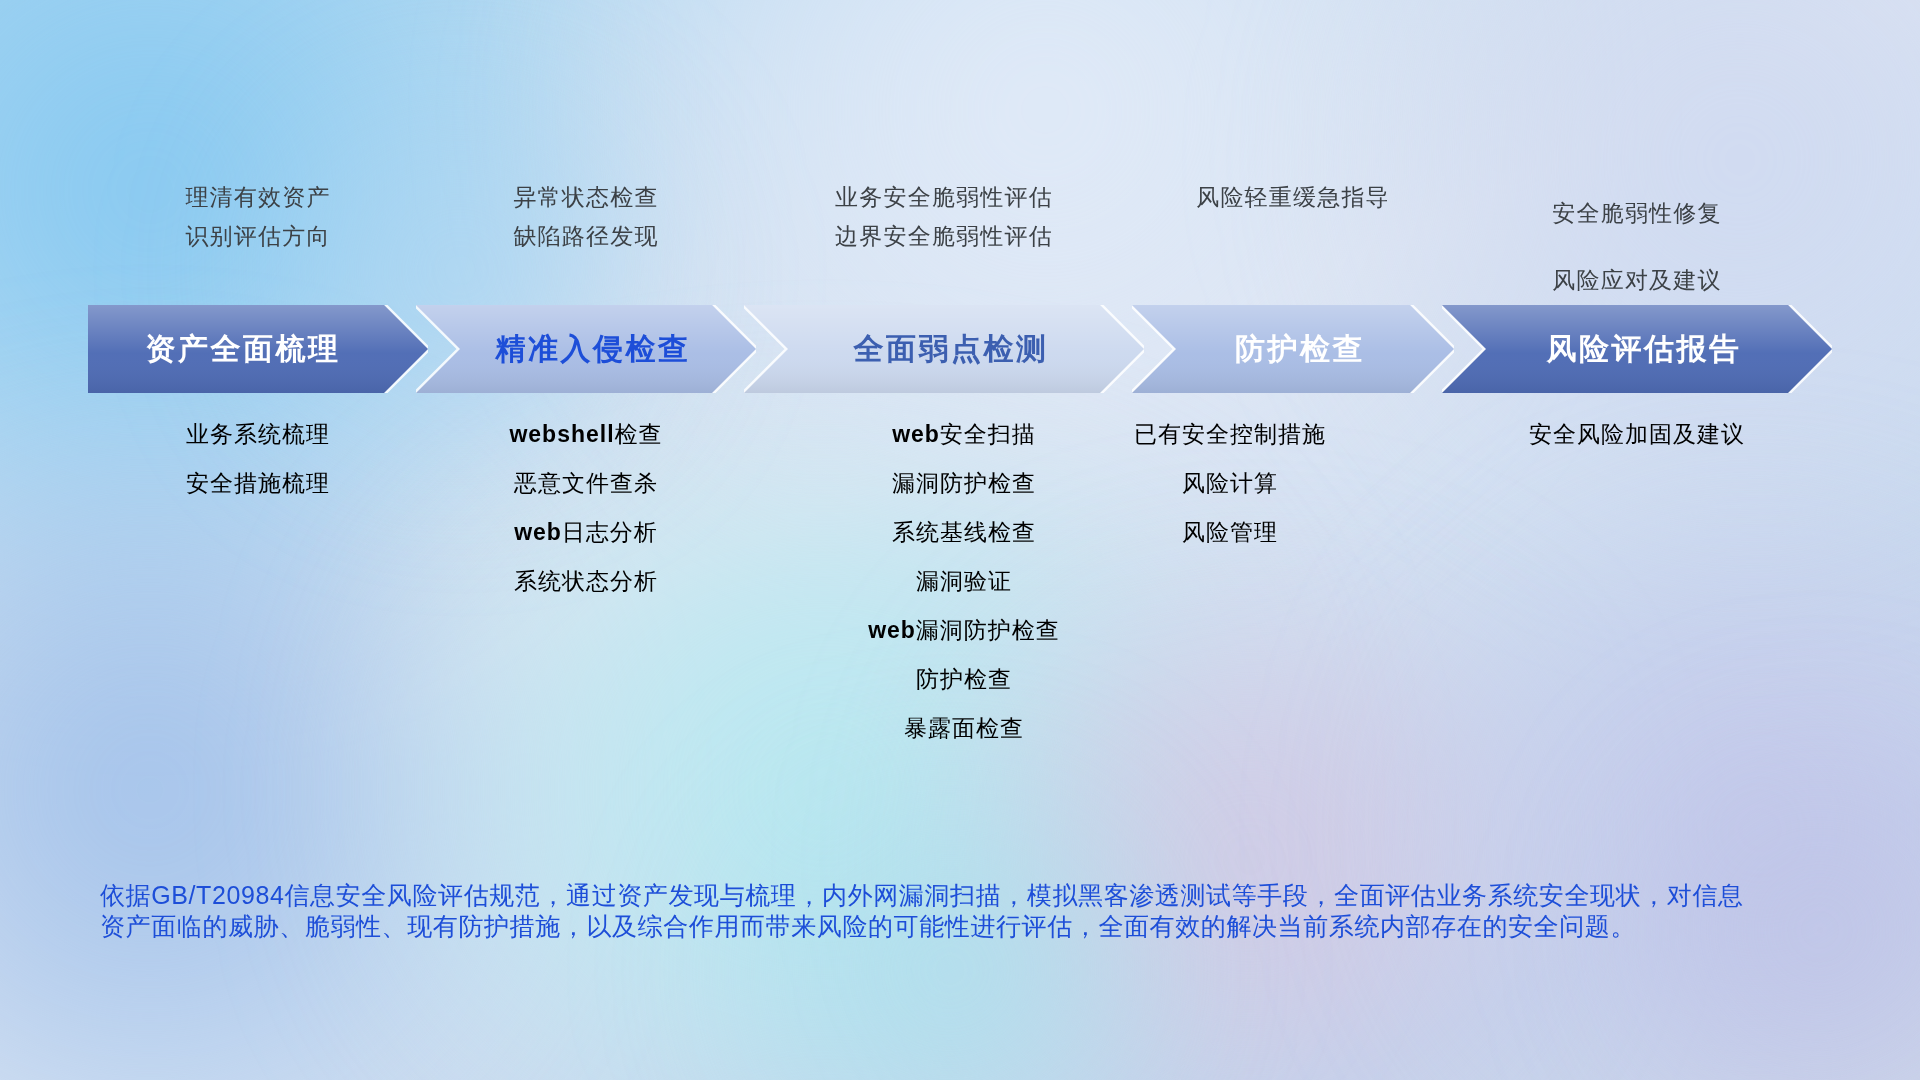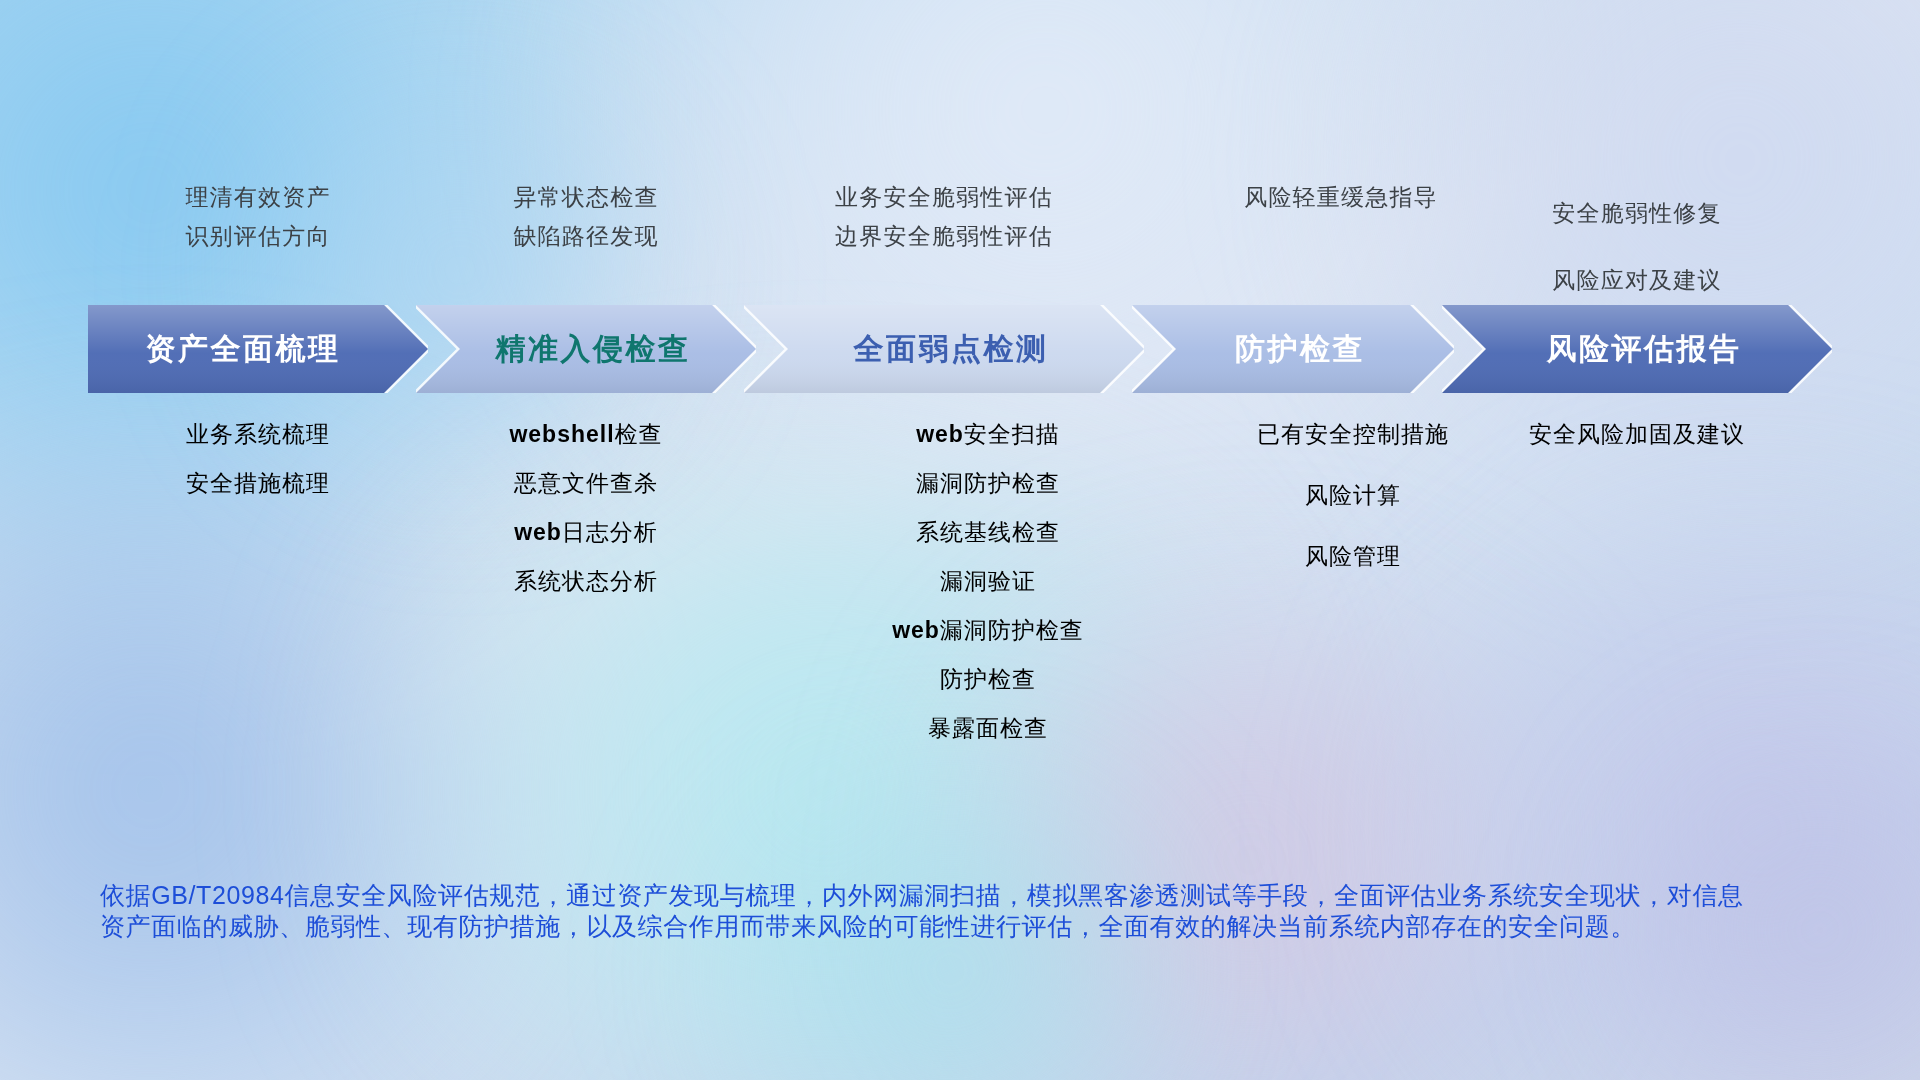--- a/index.html
+++ b/index.html
@@ -139,21 +139,21 @@
         <div class="top-line">缺陷路径发现</div>
       </div>
       <div class="top-col" style="position: absolute; left: 258px; top: 0px; width: auto; transform: translateX(-50%);">
         <div class="top-line">理清有效资产</div>
         <div class="top-line">识别评估方向</div>
       </div>
       <div class="top-col" style="position: absolute; left: 944px; top: 0px; width: auto; transform: translateX(-50%);">
         <div class="top-line">业务安全脆弱性评估</div>
         <div class="top-line">边界安全脆弱性评估</div>
       </div>
-      <div class="top-col" style="position: absolute; left: 1293px; top: 0px; width: auto; transform: translateX(-50%); margin-left: 48px;">
+      <div class="top-col" style="position: absolute; left: 1293px; top: 0px; width: auto; transform: translateX(-50%);">
         <div class="top-line">风险轻重缓急指导</div>
       </div>
       <div class="top-col" style="position: absolute; left: 1637px; top: 16px; width: auto; transform: translateX(-50%); gap: 44px;">
         <div class="top-line">安全脆弱性修复</div>
         <div class="top-line">风险应对及建议</div>
       </div>
     </div>
 
   <div id="chevrons">
       <div class="chev" style="left: 88px; width: 340px;">
@@ -177,21 +177,21 @@
             <linearGradient id="g1" x1="0" y1="0" x2="0" y2="1">
               <stop offset="0%" stop-color="rgba(255,255,255,0.30)"></stop>
               <stop offset="55%" stop-color="rgba(255,255,255,0.02)"></stop>
               <stop offset="100%" stop-color="rgba(0,0,0,0.07)"></stop>
             </linearGradient>
           </defs>
           <polygon points="0,0 296,0 340,44 296,88 0,88 44,44" fill="none" stroke="rgba(255,255,255,0.85)" stroke-width="5"></polygon>
           <polygon points="0,0 296,0 340,44 296,88 0,88 44,44" fill="#a9bde5"></polygon>
           <polygon points="0,0 296,0 340,44 296,88 0,88 44,44" fill="url(#g1)"></polygon>
         </svg>
-        <div class="label" style="color: #0f766e; padding-left: 44px; padding-right: 44px;">精准入侵检查</div>
+        <div class="label" style="color: #1d4ed8; padding-left: 44px; padding-right: 44px;">精准入侵检查</div>
       </div>
       <div class="chev" style="left: 744px; width: 400px;">
         <svg class="shape" viewBox="0 0 400 88" preserveAspectRatio="none">
           <defs>
             <linearGradient id="g2" x1="0" y1="0" x2="0" y2="1">
               <stop offset="0%" stop-color="rgba(255,255,255,0.30)"></stop>
               <stop offset="55%" stop-color="rgba(255,255,255,0.02)"></stop>
               <stop offset="100%" stop-color="rgba(0,0,0,0.07)"></stop>
             </linearGradient>
           </defs>
@@ -237,30 +237,30 @@
       <div class="bot-col" style="position: absolute; left: 258px; top: 0px; transform: translateX(-50%);">
         <div class="bot-item">业务系统梳理</div>
         <div class="bot-item">安全措施梳理</div>
       </div>
       <div class="bot-col" style="position: absolute; left: 586px; top: 0px; transform: translateX(-50%);">
         <div class="bot-item"><b>webshell</b>检查</div>
         <div class="bot-item">恶意文件查杀</div>
         <div class="bot-item"><b>web</b>日志分析</div>
         <div class="bot-item">系统状态分析</div>
       </div>
-      <div class="bot-col" style="position: absolute; left: 988px; top: 0px; transform: translateX(-50%);">
+      <div class="bot-col" style="position: absolute; left: 964px; top: 0px; transform: translateX(-50%);">
         <div class="bot-item"><b>web</b>安全扫描</div>
         <div class="bot-item">漏洞防护检查</div>
         <div class="bot-item">系统基线检查</div>
         <div class="bot-item">漏洞验证</div>
         <div class="bot-item"><b>web</b>漏洞防护检查</div>
         <div class="bot-item">防护检查</div>
         <div class="bot-item">暴露面检查</div>
       </div>
-      <div class="bot-col" style="position: absolute; left: 1353px; top: 0px; transform: translateX(-50%); gap: 12px;">
+      <div class="bot-col" style="position: absolute; left: 1230px; top: 0px; transform: translateX(-50%);">
         <div class="bot-item">已有安全控制措施</div>
         <div class="bot-item">风险计算</div>
         <div class="bot-item">风险管理</div>
       </div>
       <div class="bot-col" style="position: absolute; left: 1637px; top: 0px; transform: translateX(-50%);">
         <div class="bot-item">安全风险加固及建议</div>
       </div>
     </div>
 
   <div id="footer">

